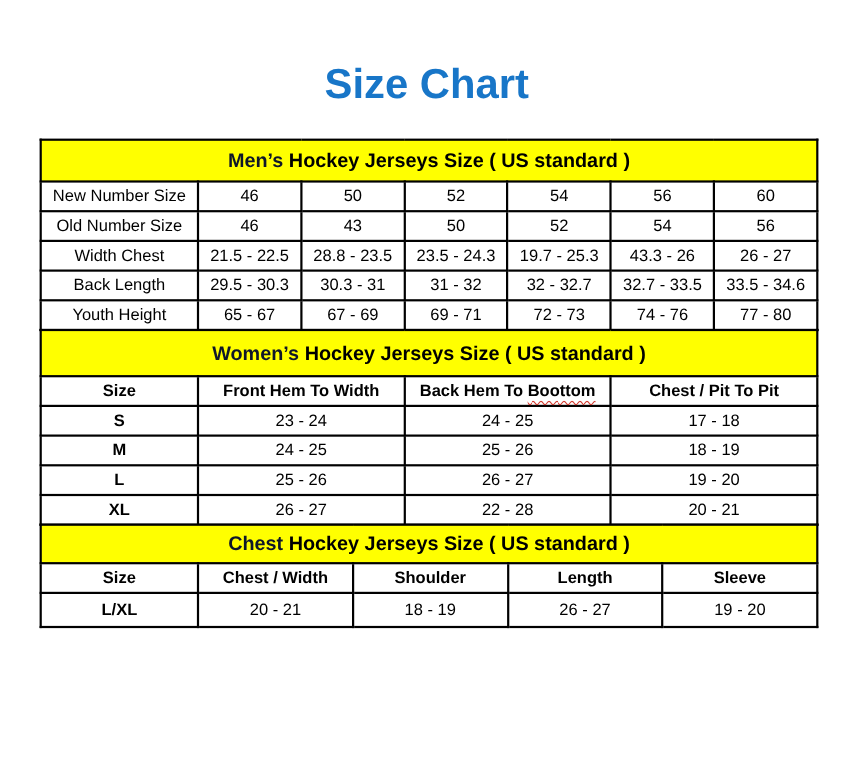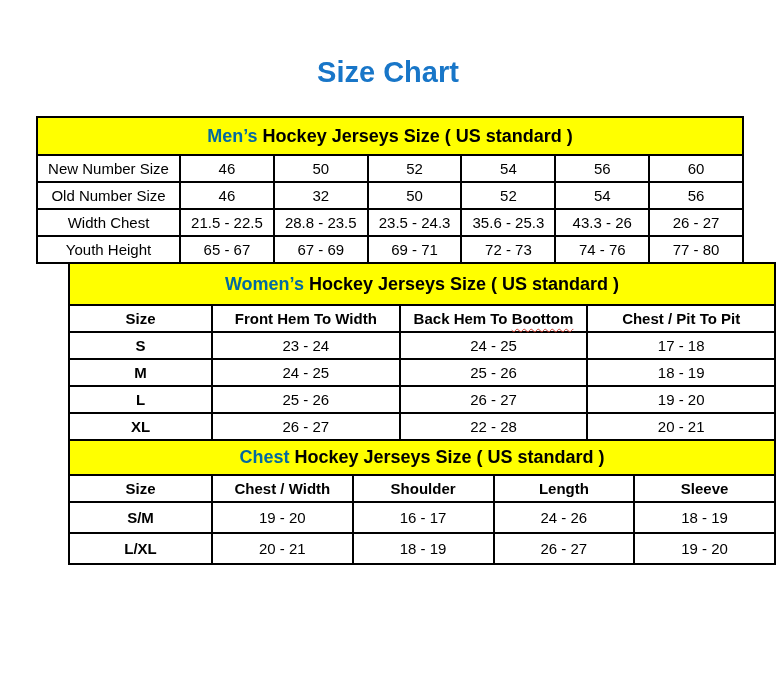--- a/index.html
+++ b/index.html
@@ -2,40 +2,40 @@
 <html><head>
 <meta charset="utf-8">
 <style>
   html,body{margin:0;padding:0;}
   body{
     width:776px;height:692px;background:#ffffff;color:#000;
     font-family:"Liberation Sans",sans-serif;overflow:hidden;
   }
   .page-title{
     margin:56px 0 0 0;text-align:center;
-    font-size:29px;font-weight:bold;color:#1876C8;letter-spacing:0px;
+    font-size:38px;font-weight:bold;color:#1876C8;letter-spacing:0px;
   }
   .tables{width:708px;margin:27px 0 0 36px;}
   table{border-collapse:collapse;width:708px;table-layout:fixed;}
-  table + table{margin-top:-2px;margin-left:32px;}
+  table + table{margin-top:-2px;}
   td{
     border:2px solid #000;text-align:center;vertical-align:middle;
     font-size:15px;padding:0 2px;background:#fff;
   }
   col.c-label{width:143px;}
   tr.band td{
     background:#FFFF00;font-weight:bold;font-size:18px;height:36px;
   }
   .t-womens tr.band td{height:40px;}
   .t-youth  tr.band td{height:33px;}
   tr.head td{font-weight:bold;height:25px;}
   tr.data td{height:25px;}
   .t-youth tr.data td{height:29px;}
   td.b{font-weight:bold;}
-  .red{color:#0369a1;}
+  .red{color:#0f172a;}
   .wavy{
     text-decoration:underline;
     text-decoration-style:wavy;
     text-decoration-color:#D23B30;
     text-decoration-thickness:1px;
     text-underline-offset:4px;
   }
 </style>
 </head>
 <body>
@@ -66,34 +66,43 @@
         <td>46</td>
         <td>50</td>
         <td>52</td>
         <td>54</td>
         <td>56</td>
         <td>60</td>
       </tr>
       <tr class="data">
         <td>Old Number Size</td>
         <td>46</td>
-        <td>32</td>
+        <td>43</td>
         <td>50</td>
         <td>52</td>
         <td>54</td>
         <td>56</td>
       </tr>
       <tr class="data">
         <td>Width Chest</td>
         <td>21.5 - 22.5</td>
         <td>28.8 - 23.5</td>
         <td>23.5 - 24.3</td>
-        <td>35.6 - 25.3</td>
+        <td>19.7 - 25.3</td>
         <td>43.3 - 26</td>
         <td>26 - 27</td>
+      </tr>
+      <tr class="data">
+        <td>Back Length</td>
+        <td>29.5 - 30.3</td>
+        <td>30.3 - 31</td>
+        <td>31 - 32</td>
+        <td>32 - 32.7</td>
+        <td>32.7 - 33.5</td>
+        <td>33.5 - 34.6</td>
       </tr>
       <tr class="data">
         <td>Youth Height</td>
         <td>65 - 67</td>
         <td>67 - 69</td>
         <td>69 - 71</td>
         <td>72 - 73</td>
         <td>74 - 76</td>
         <td>77 - 80</td>
       </tr>
@@ -166,27 +175,20 @@
         </td>
       </tr>
       <tr class="head">
         <td>Size</td>
         <td>Chest / Width</td>
         <td>Shoulder</td>
         <td>Length</td>
         <td>Sleeve</td>
       </tr>
       <tr class="data">
-        <td class="b">S/M</td>
-        <td>19 - 20</td>
-        <td>16 - 17</td>
-        <td>24 - 26</td>
-        <td>18 - 19</td>
-      </tr>
-      <tr class="data">
         <td class="b">L/XL</td>
         <td>20 - 21</td>
         <td>18 - 19</td>
         <td>26 - 27</td>
         <td>19 - 20</td>
       </tr>
     </tbody>
   </table>
 
 </div>

